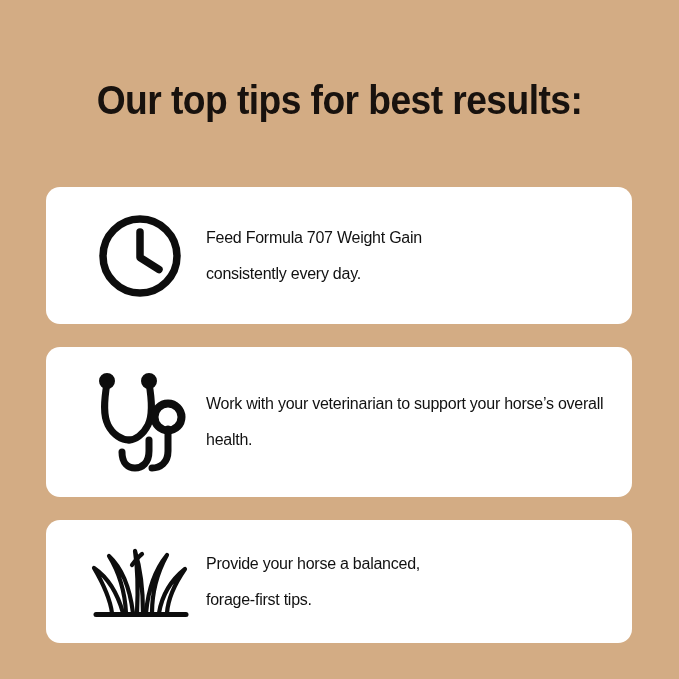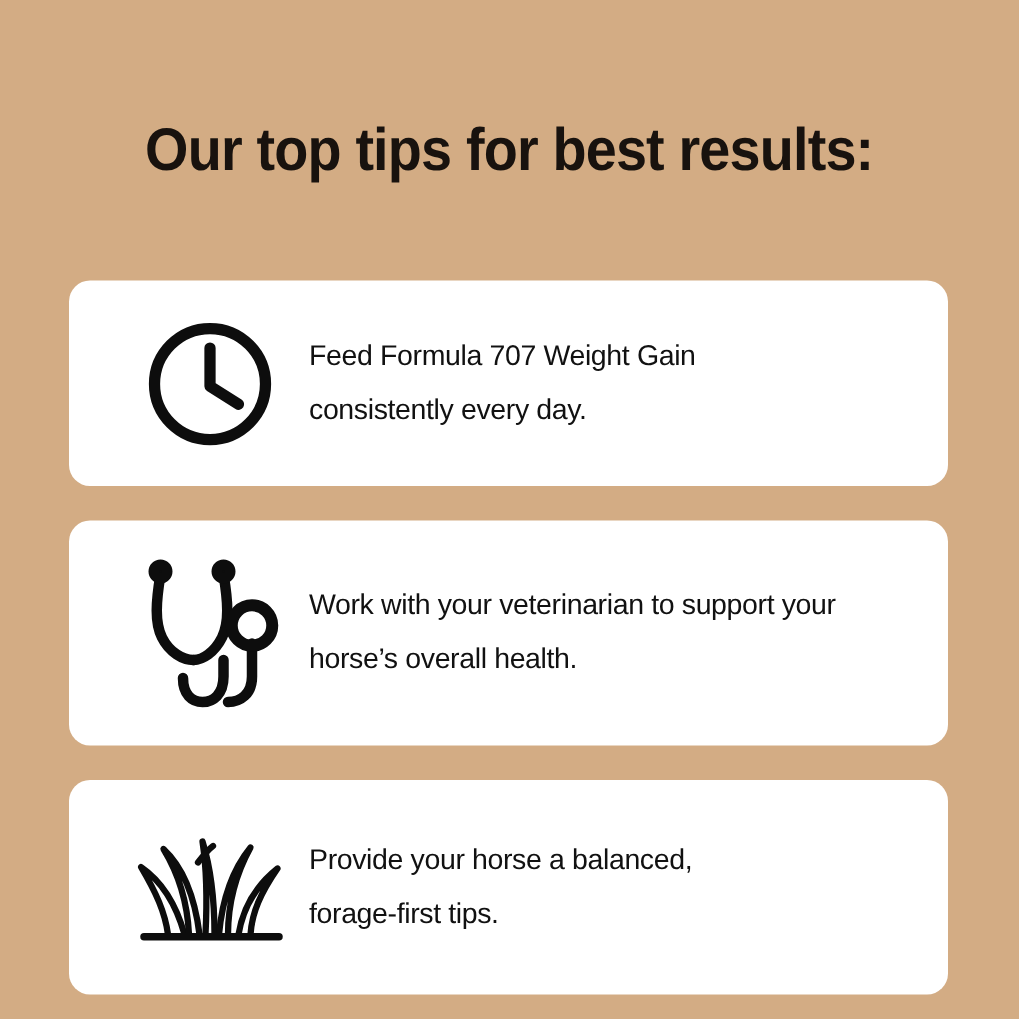--- a/index.html
+++ b/index.html
@@ -46,35 +46,35 @@
     background: #ffffff;
     border-radius: 14px;
     box-sizing: border-box;
     display: flex;
     align-items: center;
     padding: 0 22px 0 28px;
     margin-bottom: 23px;
   }
   .card-1 { height: 137px; }
   .card-2 { height: 150px; }
-  .card-3 { height: 143px; margin-bottom: 0; }
+  .card-3 { height: 123px; margin-bottom: 0; }
 
   .icon-wrap {
     flex: 0 0 auto;
     width: 132px;
     display: flex;
     align-items: center;
     justify-content: center;
   }
   .icon-wrap svg { display: block; }
 
   .card-text {
     flex: 1 1 auto;
     font-family: "Liberation Sans", sans-serif;
-    font-size: 19px;
+    font-size: 16px;
     line-height: 36px;
     color: #111111;
     letter-spacing: -0.25px;
     font-weight: normal;
   }
   .t-bold { font-weight: normal; }
   .t-reg  { font-weight: normal; }
 </style>
 </head>
 <body>

